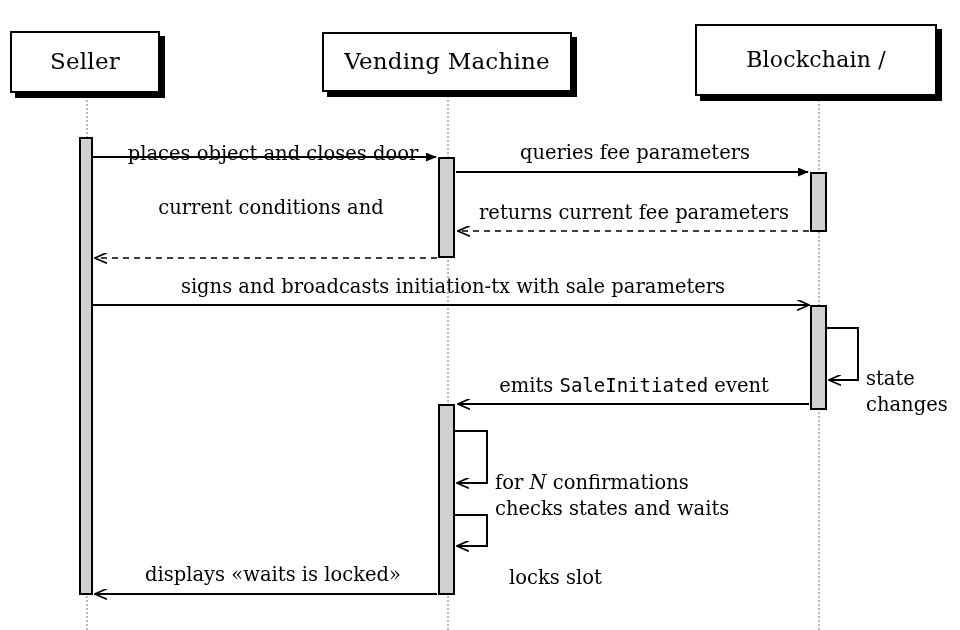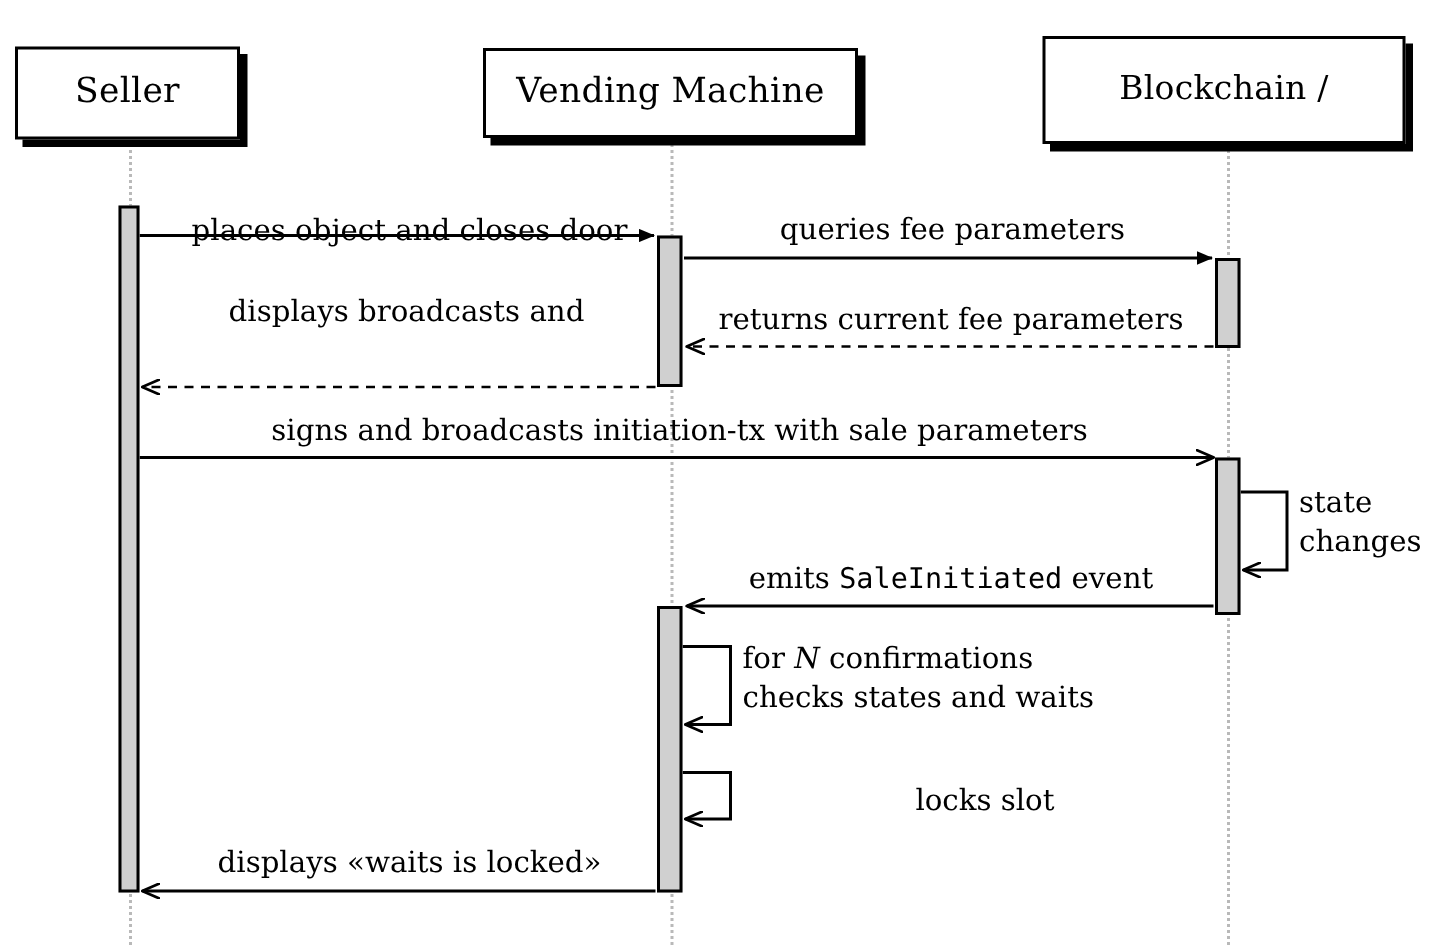--- a/index.html
+++ b/index.html
@@ -75,21 +75,21 @@
   .msg-label {
     position: absolute;
     font-size: 19.5px;
     color: #000000;
     white-space: nowrap;
     line-height: 1.32;
     z-index: 7;
   }
   .msg-label.two-line { white-space: normal; }
   .msg-label.center { text-align: center; }
-  .msg-label.left { text-align: left; }
+  .msg-label.left { text-align: left; margin-top: 44px; }
   .mono {
     font-family: "DejaVu Sans Mono", "Liberation Mono", monospace;
     font-size: 19px;
   }
   .ital {
     font-style: italic;
     font-family: "DejaVu Serif", "Liberation Serif", serif;
   }
 </style>
 </head>
@@ -175,36 +175,36 @@
     <span class="actor-label small">Blockchain /</span>
   </div>
 
   <div class="msg-label center" style="left:108px; top:125px; width:330px;margin-top:16px;">places object and closes door</div>
 
   <div class="msg-label center" style="left:470px; top:140px; width:330px;">queries fee parameters</div>
 
   <div class="msg-label center" style="left:462px; top:200px; width:344px;">returns current fee parameters</div>
 
   <div class="msg-label center two-line" style="left:110px; top:195px; width:322px;">
-    <div>displays broadcasts and</div>
+    <div>current conditions and</div>
   </div>
 
   <div class="msg-label center" style="left:100px; top:274px; width:706px;">signs and broadcasts initiation-tx with sale parameters</div>
 
   <div class="msg-label left two-line" style="left:866px; top:322px; width:92px;">
     <div>state</div>
     <div>changes</div>
   </div>
 
   <div class="msg-label center" style="left:462px; top:373px; width:344px;">
     <span>emits </span><span class="mono">SaleInitiated</span><span> event</span>
   </div>
 
   <div class="msg-label left two-line" style="left:495px; top:426px; width:300px;">
     <div><span>for </span><span class="ital">N</span><span> confirmations</span></div>
     <div>checks states and waits</div>
   </div>
 
-  <div class="msg-label left" style="left:483px; top:521px; width:220px;text-align:right;">locks slot</div>
+  <div class="msg-label left" style="left:509px; top:521px; width:220px;">locks slot</div>
 
   <div class="msg-label center" style="left:108px; top:562px; width:330px;">displays «waits is locked»</div>
 
 </div>
 
 </body></html>

